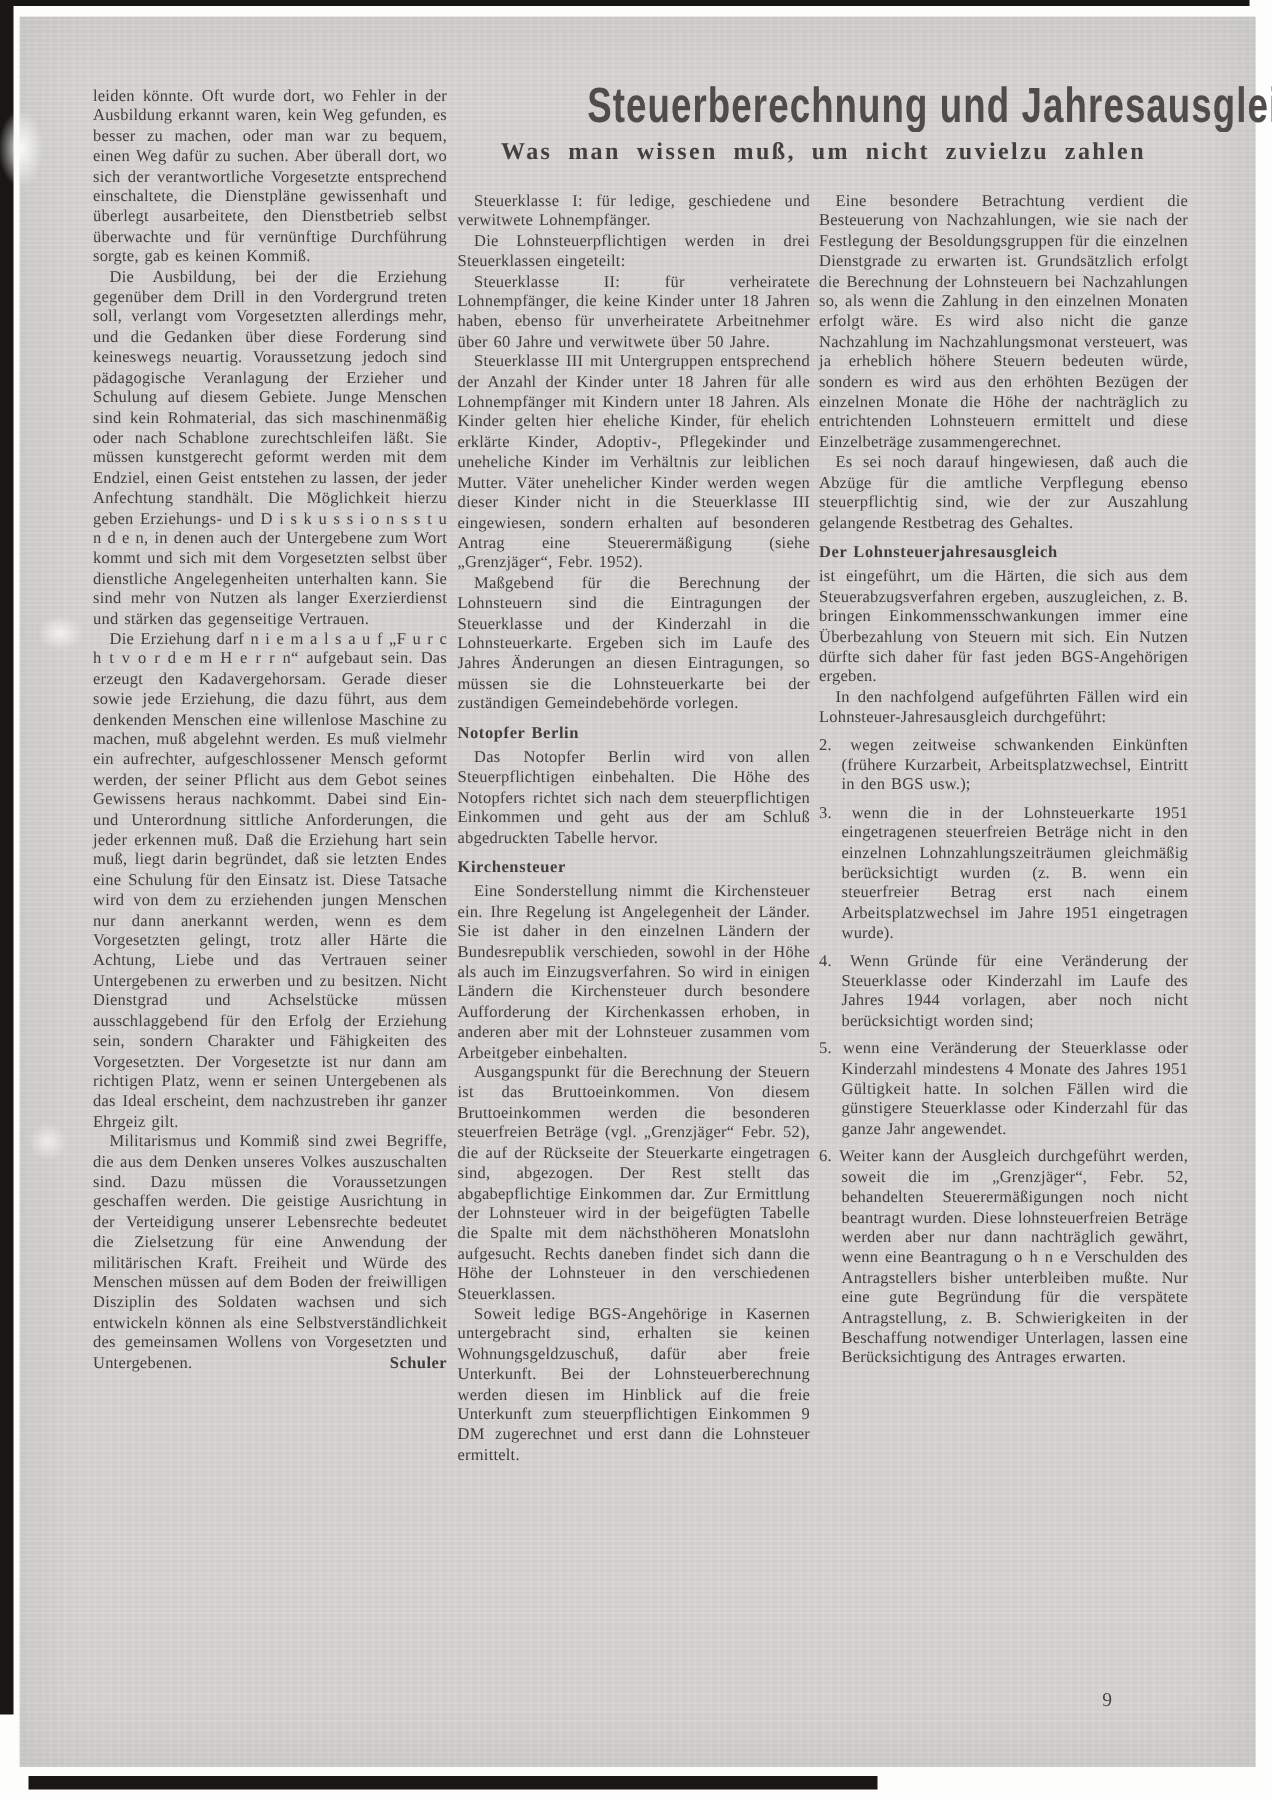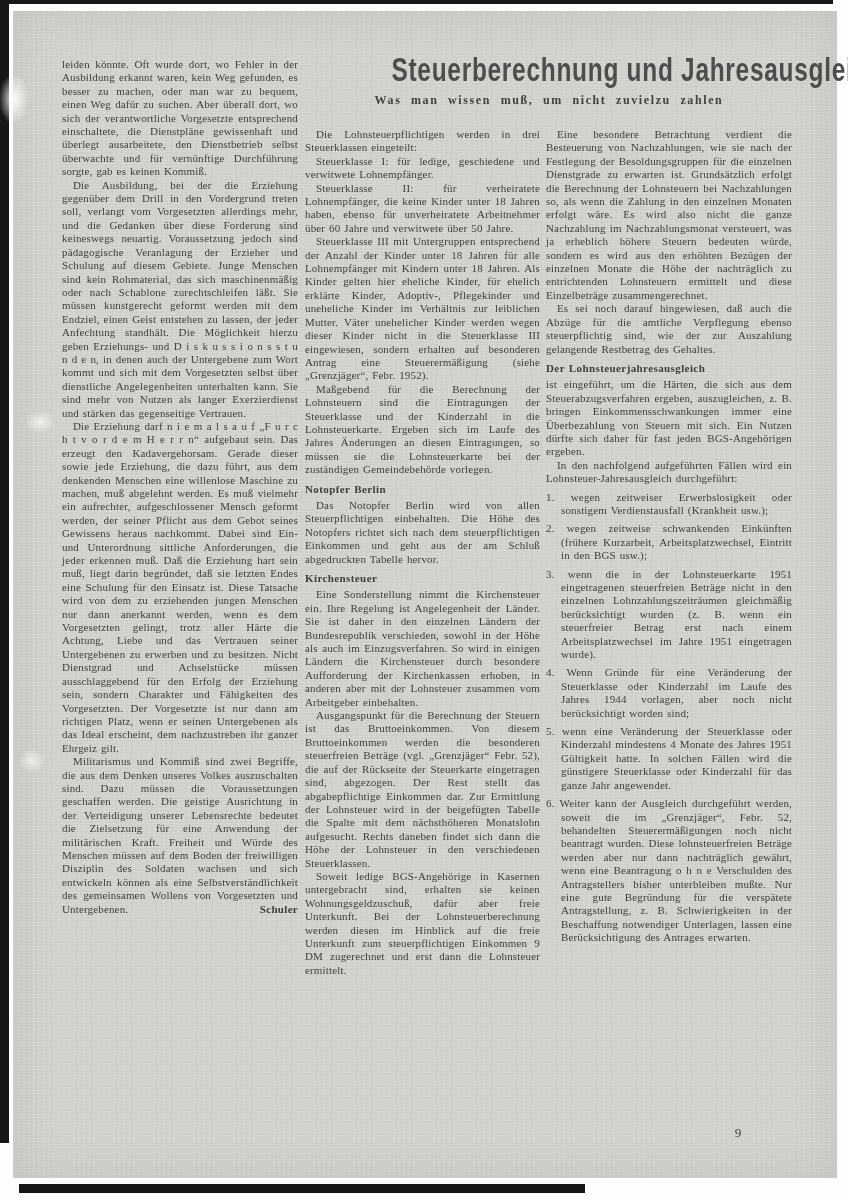--- a/index.html
+++ b/index.html
@@ -30,21 +30,21 @@
   .smudge{position:absolute;left:-14px;top:62px;width:30px;height:52px;
     background:radial-gradient(closest-side, rgba(250,250,248,0.98), rgba(250,250,248,0));}
   
   .headline{position:absolute;left:292px;top:40px;width:488px;text-align:center;}
   .title{
     font-family:"Liberation Sans", sans-serif;font-weight:700;font-size:33px;
     color:#4e4d4b;white-space:nowrap;display:inline-block;
     transform:scaleX(0.74);transform-origin:50% 50%;letter-spacing:1px;
   }
   .subtitle{
-    margin-top:4px;font-weight:700;font-size:12px;color:#434140;
+    margin-top:4px;font-weight:700;font-size:16px;color:#434140;
     letter-spacing:1.6px;word-spacing:5px;
   }
   
   .col{
     position:absolute;font-size:11px;line-height:13.4px;text-align:justify;
     letter-spacing:0.15px;word-spacing:1px;hyphens:auto;
   }
   .col-left{left:49px;top:47px;width:236px;}
   .col-mid{left:292px;top:117px;width:235px;}
   .col-right{left:533px;top:117px;width:246px;}
@@ -75,39 +75,38 @@
       <div class="subtitle">Was man wissen muß, um nicht zuvielzu zahlen</div>
     </div>
 
     <div class="col col-left">
         <p class="para noindent">leiden könnte. Oft wurde dort, wo Fehler in der Ausbildung erkannt waren, kein Weg gefunden, es besser zu machen, oder man war zu bequem, einen Weg dafür zu suchen. Aber überall dort, wo sich der verantwortliche Vorgesetzte entsprechend einschaltete, die Dienstpläne gewissenhaft und überlegt ausarbeitete, den Dienstbetrieb selbst überwachte und für vernünftige Durchführung sorgte, gab es keinen Kommiß.</p>
         <p class="para">Die Ausbildung, bei der die Erziehung gegenüber dem Drill in den Vordergrund treten soll, verlangt vom Vorgesetzten allerdings mehr, und die Gedanken über diese Forderung sind keineswegs neuartig. Voraussetzung jedoch sind pädagogische Veranlagung der Erzieher und Schulung auf diesem Gebiete. Junge Menschen sind kein Rohmaterial, das sich maschinenmäßig oder nach Schablone zurechtschleifen läßt. Sie müssen kunstgerecht geformt werden mit dem Endziel, einen Geist entstehen zu lassen, der jeder Anfechtung standhält. Die Möglichkeit hierzu geben Erziehungs- und D i s k u s s i o n s s t u n d e n, in denen auch der Untergebene zum Wort kommt und sich mit dem Vorgesetzten selbst über dienstliche Angelegenheiten unterhalten kann. Sie sind mehr von Nutzen als langer Exerzierdienst und stärken das gegenseitige Vertrauen.</p>
         <p class="para">Die Erziehung darf n i e m a l s  a u f „F u r c h t  v o r  d e m  H e r r n“ aufgebaut sein. Das erzeugt den Kadavergehorsam. Gerade dieser sowie jede Erziehung, die dazu führt, aus dem denkenden Menschen eine willenlose Maschine zu machen, muß abgelehnt werden. Es muß vielmehr ein aufrechter, aufgeschlossener Mensch geformt werden, der seiner Pflicht aus dem Gebot seines Gewissens heraus nachkommt. Dabei sind Ein- und Unterordnung sittliche Anforderungen, die jeder erkennen muß. Daß die Erziehung hart sein muß, liegt darin begründet, daß sie letzten Endes eine Schulung für den Einsatz ist. Diese Tatsache wird von dem zu erziehenden jungen Menschen nur dann anerkannt werden, wenn es dem Vorgesetzten gelingt, trotz aller Härte die Achtung, Liebe und das Vertrauen seiner Untergebenen zu erwerben und zu besitzen. Nicht Dienstgrad und Achselstücke müssen ausschlaggebend für den Erfolg der Erziehung sein, sondern Charakter und Fähigkeiten des Vorgesetzten. Der Vorgesetzte ist nur dann am richtigen Platz, wenn er seinen Untergebenen als das Ideal erscheint, dem nachzustreben ihr ganzer Ehrgeiz gilt.</p>
         <p class="para">Militarismus und Kommiß sind zwei Begriffe, die aus dem Denken unseres Volkes auszuschalten sind. Dazu müssen die Voraussetzungen geschaffen werden. Die geistige Ausrichtung in der Verteidigung unserer Lebensrechte bedeutet die Zielsetzung für eine Anwendung der militärischen Kraft. Freiheit und Würde des Menschen müssen auf dem Boden der freiwilligen Disziplin des Soldaten wachsen und sich entwickeln können als eine Selbstverständlichkeit des gemeinsamen Wollens von Vorgesetzten und Untergebenen.<span class="sig">Schuler</span></p>
       </div>
     <div class="col col-mid">
+        <p class="para">Steuerklasse I: für ledige, geschiedene und verwitwete Lohnempfänger.</p>
         <p class="para">Die Lohnsteuerpflichtigen werden in drei Steuerklassen eingeteilt:</p>
-        <p class="para">Steuerklasse I: für ledige, geschiedene und verwitwete Lohnempfänger.</p>
         <p class="para">Steuerklasse II: für verheiratete Lohnempfänger, die keine Kinder unter 18 Jahren haben, ebenso für unverheiratete Arbeitnehmer über 60 Jahre und verwitwete über 50 Jahre.</p>
         <p class="para">Steuerklasse III mit Untergruppen entsprechend der Anzahl der Kinder unter 18 Jahren für alle Lohnempfänger mit Kindern unter 18 Jahren. Als Kinder gelten hier eheliche Kinder, für ehelich erklärte Kinder, Adoptiv-, Pflegekinder und uneheliche Kinder im Verhältnis zur leiblichen Mutter. Väter unehelicher Kinder werden wegen dieser Kinder nicht in die Steuerklasse III eingewiesen, sondern erhalten auf besonderen Antrag eine Steuerermäßigung (siehe „Grenzjäger“, Febr. 1952).</p>
         <p class="para">Maßgebend für die Berechnung der Lohnsteuern sind die Eintragungen der Steuerklasse und der Kinderzahl in die Lohnsteuerkarte. Ergeben sich im Laufe des Jahres Änderungen an diesen Eintragungen, so müssen sie die Lohnsteuerkarte bei der zuständigen Gemeindebehörde vorlegen.</p>
         <div class="heading">Notopfer Berlin</div>
         <p class="para">Das Notopfer Berlin wird von allen Steuerpflichtigen einbehalten. Die Höhe des Notopfers richtet sich nach dem steuerpflichtigen Einkommen und geht aus der am Schluß abgedruckten Tabelle hervor.</p>
         <div class="heading">Kirchensteuer</div>
         <p class="para">Eine Sonderstellung nimmt die Kirchensteuer ein. Ihre Regelung ist Angelegenheit der Länder. Sie ist daher in den einzelnen Ländern der Bundesrepublik verschieden, sowohl in der Höhe als auch im Einzugsverfahren. So wird in einigen Ländern die Kirchensteuer durch besondere Aufforderung der Kirchenkassen erhoben, in anderen aber mit der Lohnsteuer zusammen vom Arbeitgeber einbehalten.</p>
         <p class="para">Ausgangspunkt für die Berechnung der Steuern ist das Bruttoeinkommen. Von diesem Bruttoeinkommen werden die besonderen steuerfreien Beträge (vgl. „Grenzjäger“ Febr. 52), die auf der Rückseite der Steuerkarte eingetragen sind, abgezogen. Der Rest stellt das abgabepflichtige Einkommen dar. Zur Ermittlung der Lohnsteuer wird in der beigefügten Tabelle die Spalte mit dem nächsthöheren Monatslohn aufgesucht. Rechts daneben findet sich dann die Höhe der Lohnsteuer in den verschiedenen Steuerklassen.</p>
         <p class="para">Soweit ledige BGS-Angehörige in Kasernen untergebracht sind, erhalten sie keinen Wohnungsgeldzuschuß, dafür aber freie Unterkunft. Bei der Lohnsteuerberechnung werden diesen im Hinblick auf die freie Unterkunft zum steuerpflichtigen Einkommen 9 DM zugerechnet und erst dann die Lohnsteuer ermittelt.</p>
       </div>
     <div class="col col-right">
         <p class="para">Eine besondere Betrachtung verdient die Besteuerung von Nachzahlungen, wie sie nach der Festlegung der Besoldungsgruppen für die einzelnen Dienstgrade zu erwarten ist. Grundsätzlich erfolgt die Berechnung der Lohnsteuern bei Nachzahlungen so, als wenn die Zahlung in den einzelnen Monaten erfolgt wäre. Es wird also nicht die ganze Nachzahlung im Nachzahlungsmonat versteuert, was ja erheblich höhere Steuern bedeuten würde, sondern es wird aus den erhöhten Bezügen der einzelnen Monate die Höhe der nachträglich zu entrichtenden Lohnsteuern ermittelt und diese Einzelbeträge zusammengerechnet.</p>
         <p class="para">Es sei noch darauf hingewiesen, daß auch die Abzüge für die amtliche Verpflegung ebenso steuerpflichtig sind, wie der zur Auszahlung gelangende Restbetrag des Gehaltes.</p>
         <div class="heading">Der Lohnsteuerjahresausgleich</div>
         <p class="para noindent">ist eingeführt, um die Härten, die sich aus dem Steuerabzugsverfahren ergeben, auszugleichen, z. B. bringen Einkommensschwankungen immer eine Überbezahlung von Steuern mit sich. Ein Nutzen dürfte sich daher für fast jeden BGS-Angehörigen ergeben.</p>
         <p class="para">In den nachfolgend aufgeführten Fällen wird ein Lohnsteuer-Jahresausgleich durchgeführt:</p>
-        <div class="list-item"><span class="li-num">1. </span><span>wegen zeitweiser Erwerbslosigkeit oder sonstigem Verdienstausfall (Krankheit usw.);</span></div>
         <div class="list-item"><span class="li-num">2. </span><span>wegen zeitweise schwankenden Einkünften (frühere Kurzarbeit, Arbeitsplatzwechsel, Eintritt in den BGS usw.);</span></div>
         <div class="list-item"><span class="li-num">3. </span><span>wenn die in der Lohnsteuerkarte 1951 eingetragenen steuerfreien Beträge nicht in den einzelnen Lohnzahlungszeiträumen gleichmäßig berücksichtigt wurden (z. B. wenn ein steuerfreier Betrag erst nach einem Arbeitsplatzwechsel im Jahre 1951 eingetragen wurde).</span></div>
         <div class="list-item"><span class="li-num">4. </span><span>Wenn Gründe für eine Veränderung der Steuerklasse oder Kinderzahl im Laufe des Jahres 1944 vorlagen, aber noch nicht berücksichtigt worden sind;</span></div>
         <div class="list-item"><span class="li-num">5. </span><span>wenn eine Veränderung der Steuerklasse oder Kinderzahl mindestens 4 Monate des Jahres 1951 Gültigkeit hatte. In solchen Fällen wird die günstigere Steuerklasse oder Kinderzahl für das ganze Jahr angewendet.</span></div>
         <div class="list-item"><span class="li-num">6. </span><span>Weiter kann der Ausgleich durchgeführt werden, soweit die im „Grenzjäger“, Febr. 52, behandelten Steuerermäßigungen noch nicht beantragt wurden. Diese lohnsteuerfreien Beträge werden aber nur dann nachträglich gewährt, wenn eine Beantragung o h n e Verschulden des Antragstellers bisher unterbleiben mußte. Nur eine gute Begründung für die verspätete Antragstellung, z. B. Schwierigkeiten in der Beschaffung notwendiger Unterlagen, lassen eine Berücksichtigung des Antrages erwarten.</span></div>
       </div>
 
     <div class="pagenum">9</div>
   </div>
 </div>

